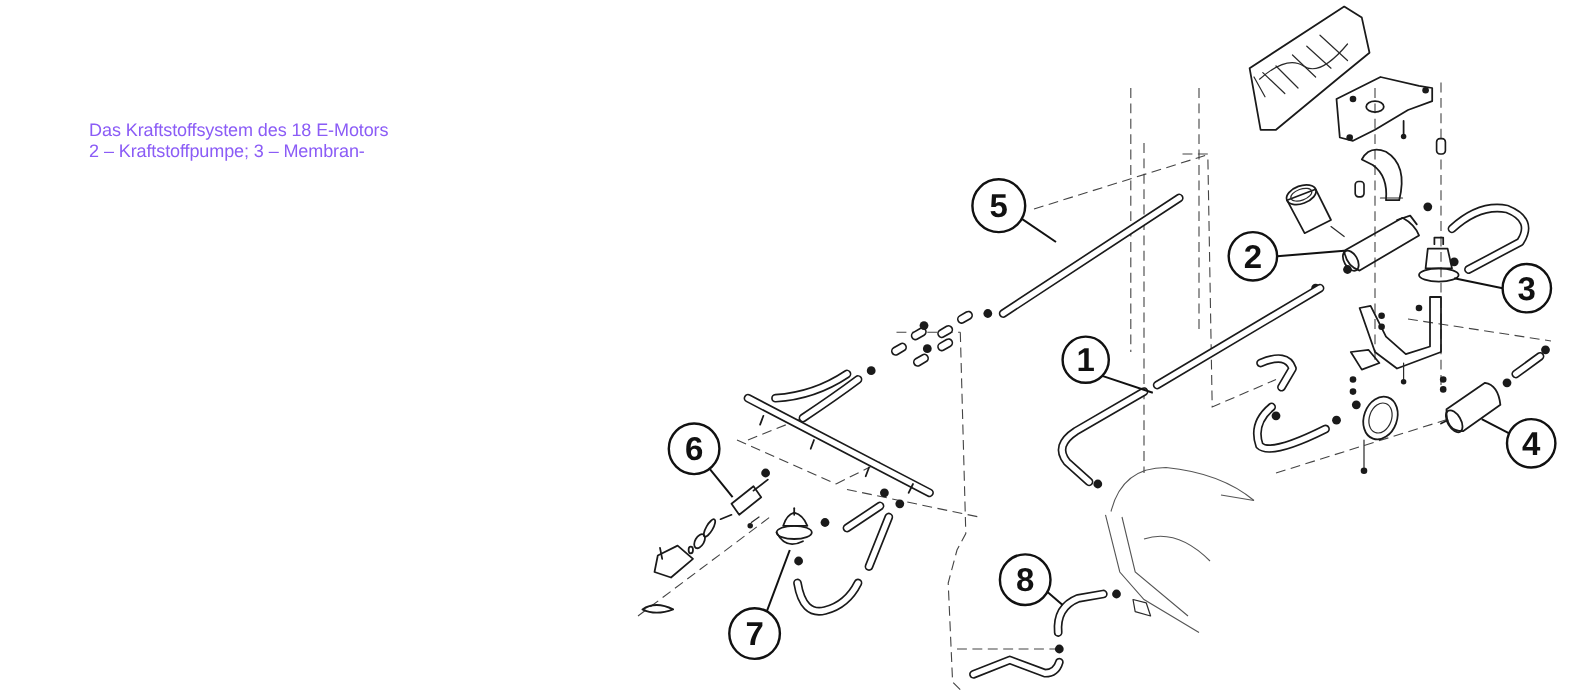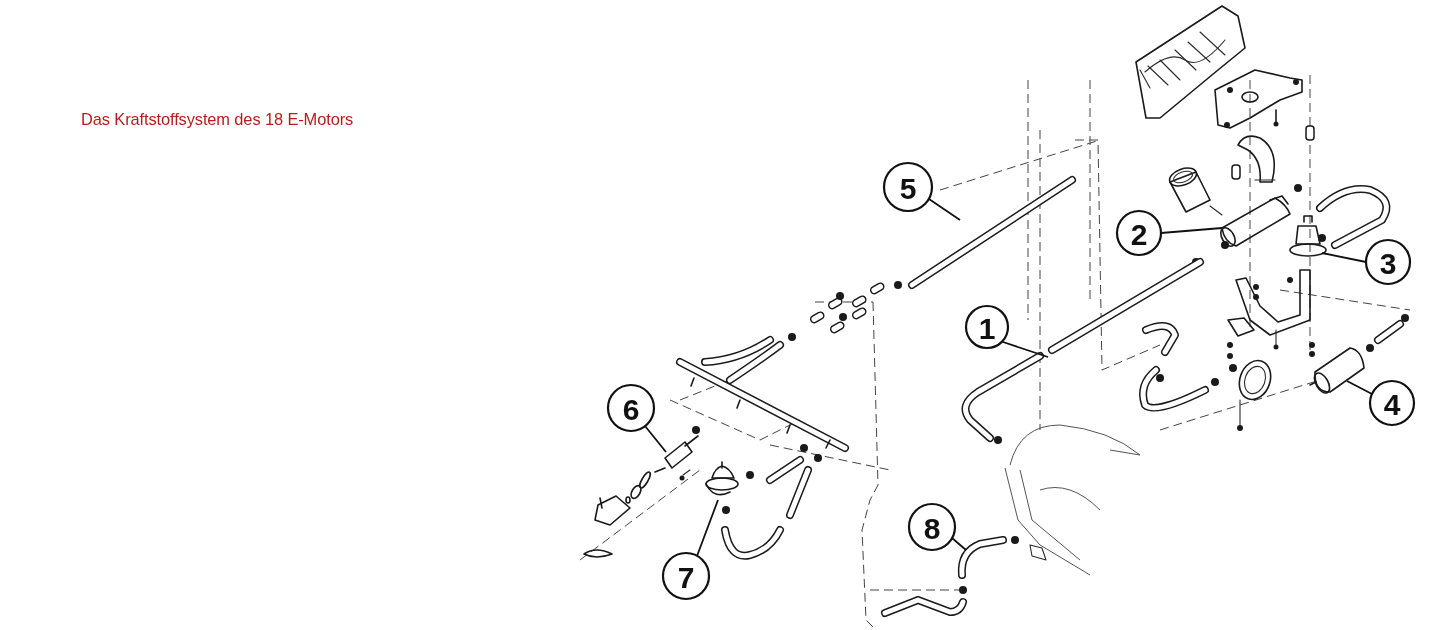--- a/index.html
+++ b/index.html
@@ -1,39 +1,40 @@
 <!DOCTYPE html>
 <html><head>
 <meta charset="utf-8">
 <style>
   html, body { margin: 0; padding: 0; background: #ffffff; }
   body { width: 1435px; height: 630px; position: relative; overflow: hidden; font-family: "Liberation Sans", sans-serif; color: #111; }
   .caption {
     position: absolute; left: 81px; top: 110px; width: 430px;
-    font-size: 16.4px; line-height: 19.4px; color: #b91c1c; letter-spacing: -0.1px;
+    font-size: 16.4px; line-height: 19.4px; color: #8b5cf6; letter-spacing: -0.1px;
   }
   .caption span { display: block; white-space: nowrap; }
   svg.diagram { position: absolute; left: 0; top: 0; }
   .stroke { fill: none; stroke: #1a1a1a; stroke-width: 1.6; stroke-linecap: round; stroke-linejoin: round; }
   .thin { fill: none; stroke: #2a2a2a; stroke-width: 1.1; stroke-linecap: round; stroke-linejoin: round; }
   .light { fill: none; stroke: #555; stroke-width: 1; }
   .dash { fill: none; stroke: #444; stroke-width: 1; stroke-dasharray: 9 5; }
   .pipe-outer { fill: none; stroke: #1a1a1a; stroke-width: 8; stroke-linecap: round; stroke-linejoin: round; }
   .pipe-inner { fill: none; stroke: #ffffff; stroke-width: 5; stroke-linecap: round; stroke-linejoin: round; }
   .solid { fill: #1a1a1a; }
   .white { fill: #ffffff; stroke: #1a1a1a; stroke-width: 1.5; }
   .callout-circle { fill: #ffffff; stroke: #111; stroke-width: 2.2; }
   .callout-text { font-family: "Liberation Sans", sans-serif; font-weight: bold; font-size: 30px; fill: #111; text-anchor: middle; dominant-baseline: central; }
   .leader { stroke: #111; stroke-width: 1.8; fill: none; }
 </style>
 </head>
 <body>
 
 <div class="caption">
   <span>Das Kraftstoffsystem des 18 E-Motors</span>
+  <span>2 – Kraftstoffpumpe; 3 – Membran-</span>
 </div>
 
 <svg class="diagram" width="1435" height="630" viewBox="0 0 1435 630">
 
   <g>
     <polyline class="dash" points="1075,140 1098,140 1102,370 1160,345"></polyline>
     <polyline class="dash" points="873,302 878,485 870,500 862,530 866,620 878,632"></polyline>
     <line class="dash" x1="815" y1="302" x2="873" y2="302"></line>
     <line class="dash" x1="940" y1="190" x2="1100" y2="140"></line>
     <line class="dash" x1="1028" y1="80" x2="1028" y2="320"></line>

